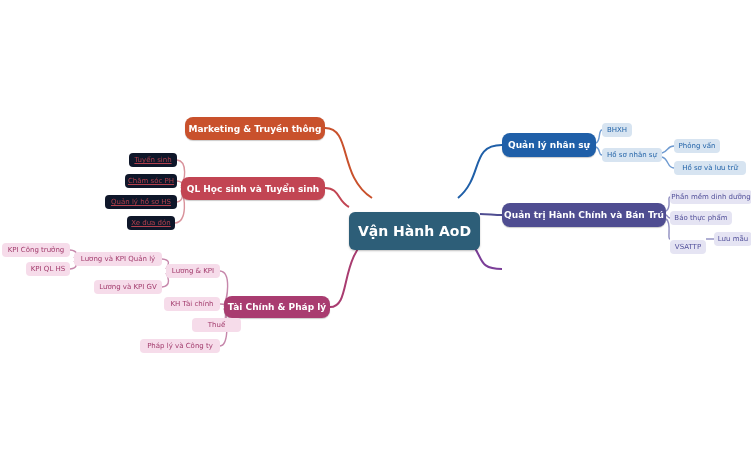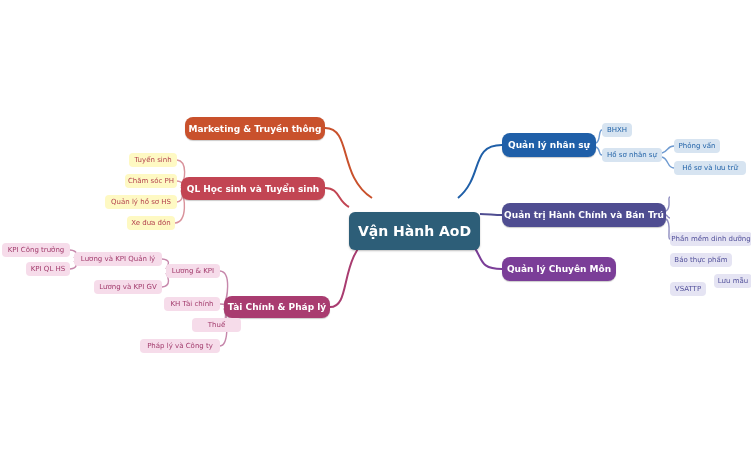--- a/index.html
+++ b/index.html
@@ -6,24 +6,24 @@
   #canvas{position:relative;width:751px;height:465px;background:#ffffff;overflow:hidden;
           font-family:"DejaVu Sans","Liberation Sans",sans-serif;}
   #edges{position:absolute;left:0;top:0;width:751px;height:465px;}
   .node{position:absolute;display:flex;align-items:center;justify-content:center;
         white-space:nowrap;box-sizing:border-box;cursor:pointer;}
   .root{background:#2d5e78;color:#ffffff;font-weight:bold;font-size:14px;
         border-radius:6px;box-shadow:0 1px 2px rgba(0,0,0,0.25);}
   .branch{color:#ffffff;font-weight:bold;font-size:9px;border-radius:8px;
           box-shadow:0 1px 1px rgba(0,0,0,0.2);}
   .leaf{font-size:7px;height:14px;border-radius:4px;font-weight:500;}
-  .leaf.red{background:#fef9c3;color:#b2404d;}
+  .leaf.red{background:#0f172a;color:#b2404d;text-decoration:underline;}
   .leaf.magenta{background:#f6dcea;color:#a13a6b;}
   .leaf.blue{background:#d7e4f1;color:#2263a8;}
-  .leaf.indigo{background:#e5e4f3;color:#52509a;margin-top:42px;}
+  .leaf.indigo{background:#e5e4f3;color:#52509a;}
 </style>
 </head>
 <body>
 
 <div id="canvas">
 
   <svg id="edges" viewBox="0 0 751 465">
 
     <path d="M 372 198 C 338 176 352 128 325 128" fill="none" stroke-width="2" stroke="#c9512c"></path>
     <path d="M 349 207 C 337 201 340 188 325 188" fill="none" stroke-width="2" stroke="#c24553"></path>
@@ -57,21 +57,20 @@
     <path d="M 706 239 L 714 239" fill="none" stroke-width="1.4" stroke="#8f8dc0"></path>
   </svg>
 
   <div class="node root" style="left: 349px; top: 212px; width: 131px; height: 38px; background: rgb(45, 94, 120);">Vận Hành AoD</div>
 
   <div class="node branch" style="left: 185px; top: 117px; width: 140px; height: 23px; background: rgb(201, 81, 44);">Marketing &amp; Truyền thông</div>
   <div class="node branch" style="left: 181px; top: 177px; width: 144px; height: 23px; background: rgb(194, 69, 83);">QL Học sinh và Tuyển sinh</div>
   <div class="node branch" style="left: 224px; top: 296px; width: 106px; height: 22px; background: rgb(169, 60, 112);">Tài Chính &amp; Pháp lý</div>
   <div class="node branch" style="left: 502px; top: 133px; width: 94px; height: 24px; background: rgb(31, 95, 168);">Quản lý nhân sự</div>
   <div class="node branch" style="left: 502px; top: 203px; width: 164px; height: 24px; background: rgb(79, 77, 145);">Quản trị Hành Chính và Bán Trú</div>
-  <div class="node branch" style="left: 502px; top: 257px; width: 114px; height: 24px; background: rgb(123, 62, 152);">Quản lý Chuyên Môn</div>
 
   <div class="node leaf red" style="left:129px;top:153px;width:48px">Tuyển sinh</div>
   <div class="node leaf red" style="left:125px;top:174px;width:52px">Chăm sóc PH</div>
   <div class="node leaf red" style="left:105px;top:195px;width:72px">Quản lý hồ sơ HS</div>
   <div class="node leaf red" style="left:127px;top:216px;width:48px">Xe đưa đón</div>
 
   <div class="node leaf magenta" style="left:166px;top:264px;width:54px">Lương &amp; KPI</div>
   <div class="node leaf magenta" style="left:74px;top:252px;width:88px">Lương và KPI Quản lý</div>
   <div class="node leaf magenta" style="left:2px;top:243px;width:68px">KPI Công trưởng</div>
   <div class="node leaf magenta" style="left:26px;top:262px;width:44px">KPI QL HS</div>

